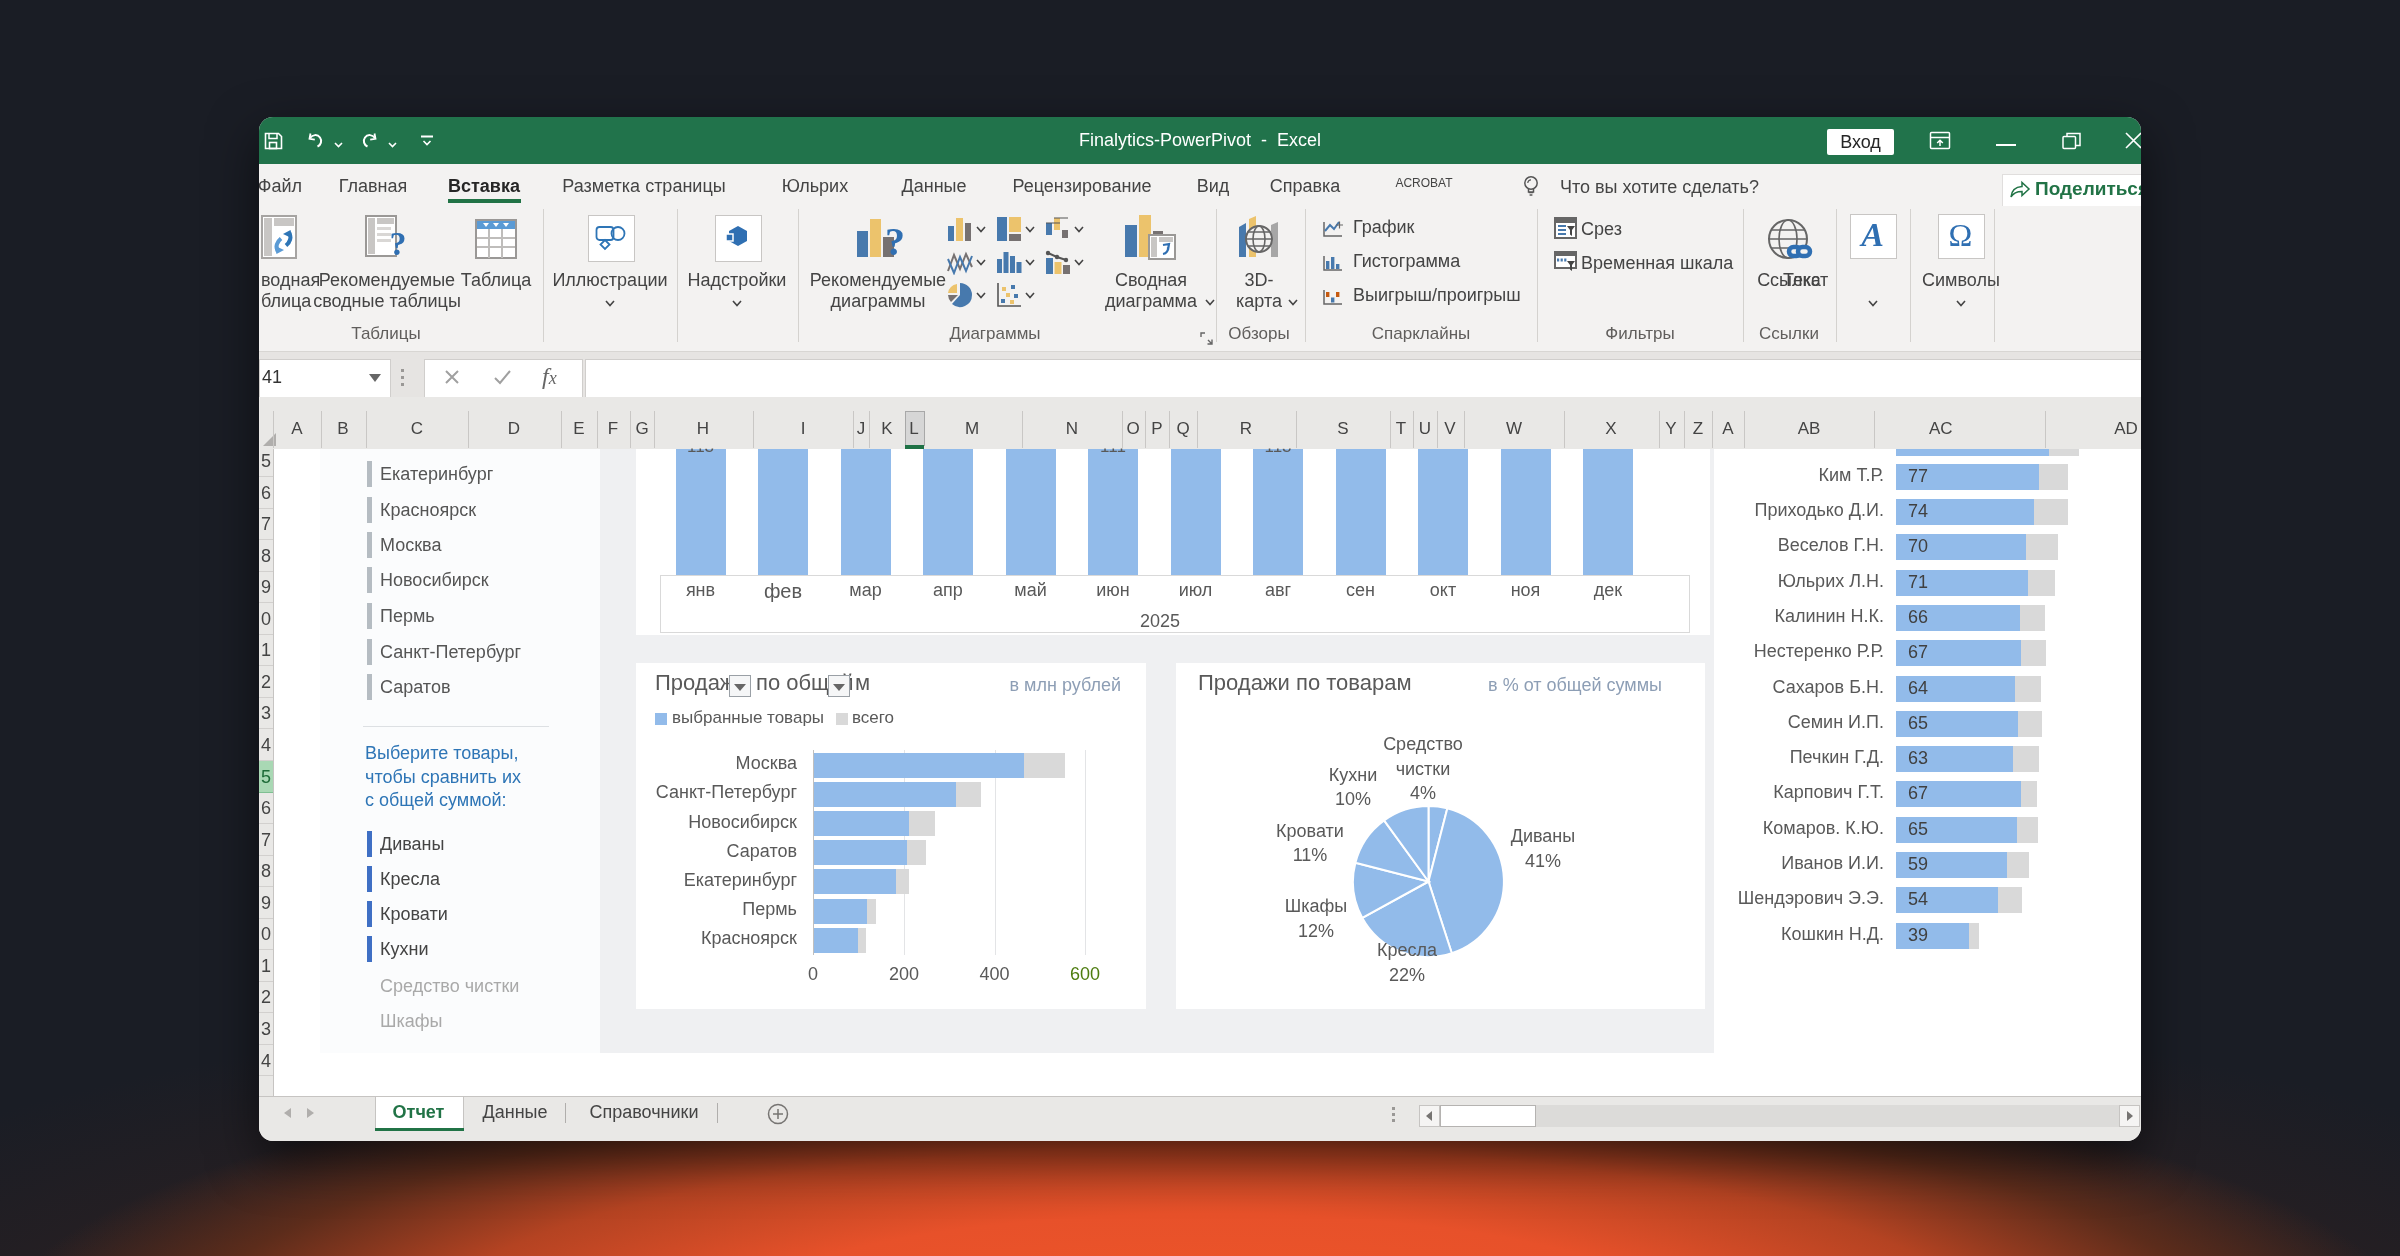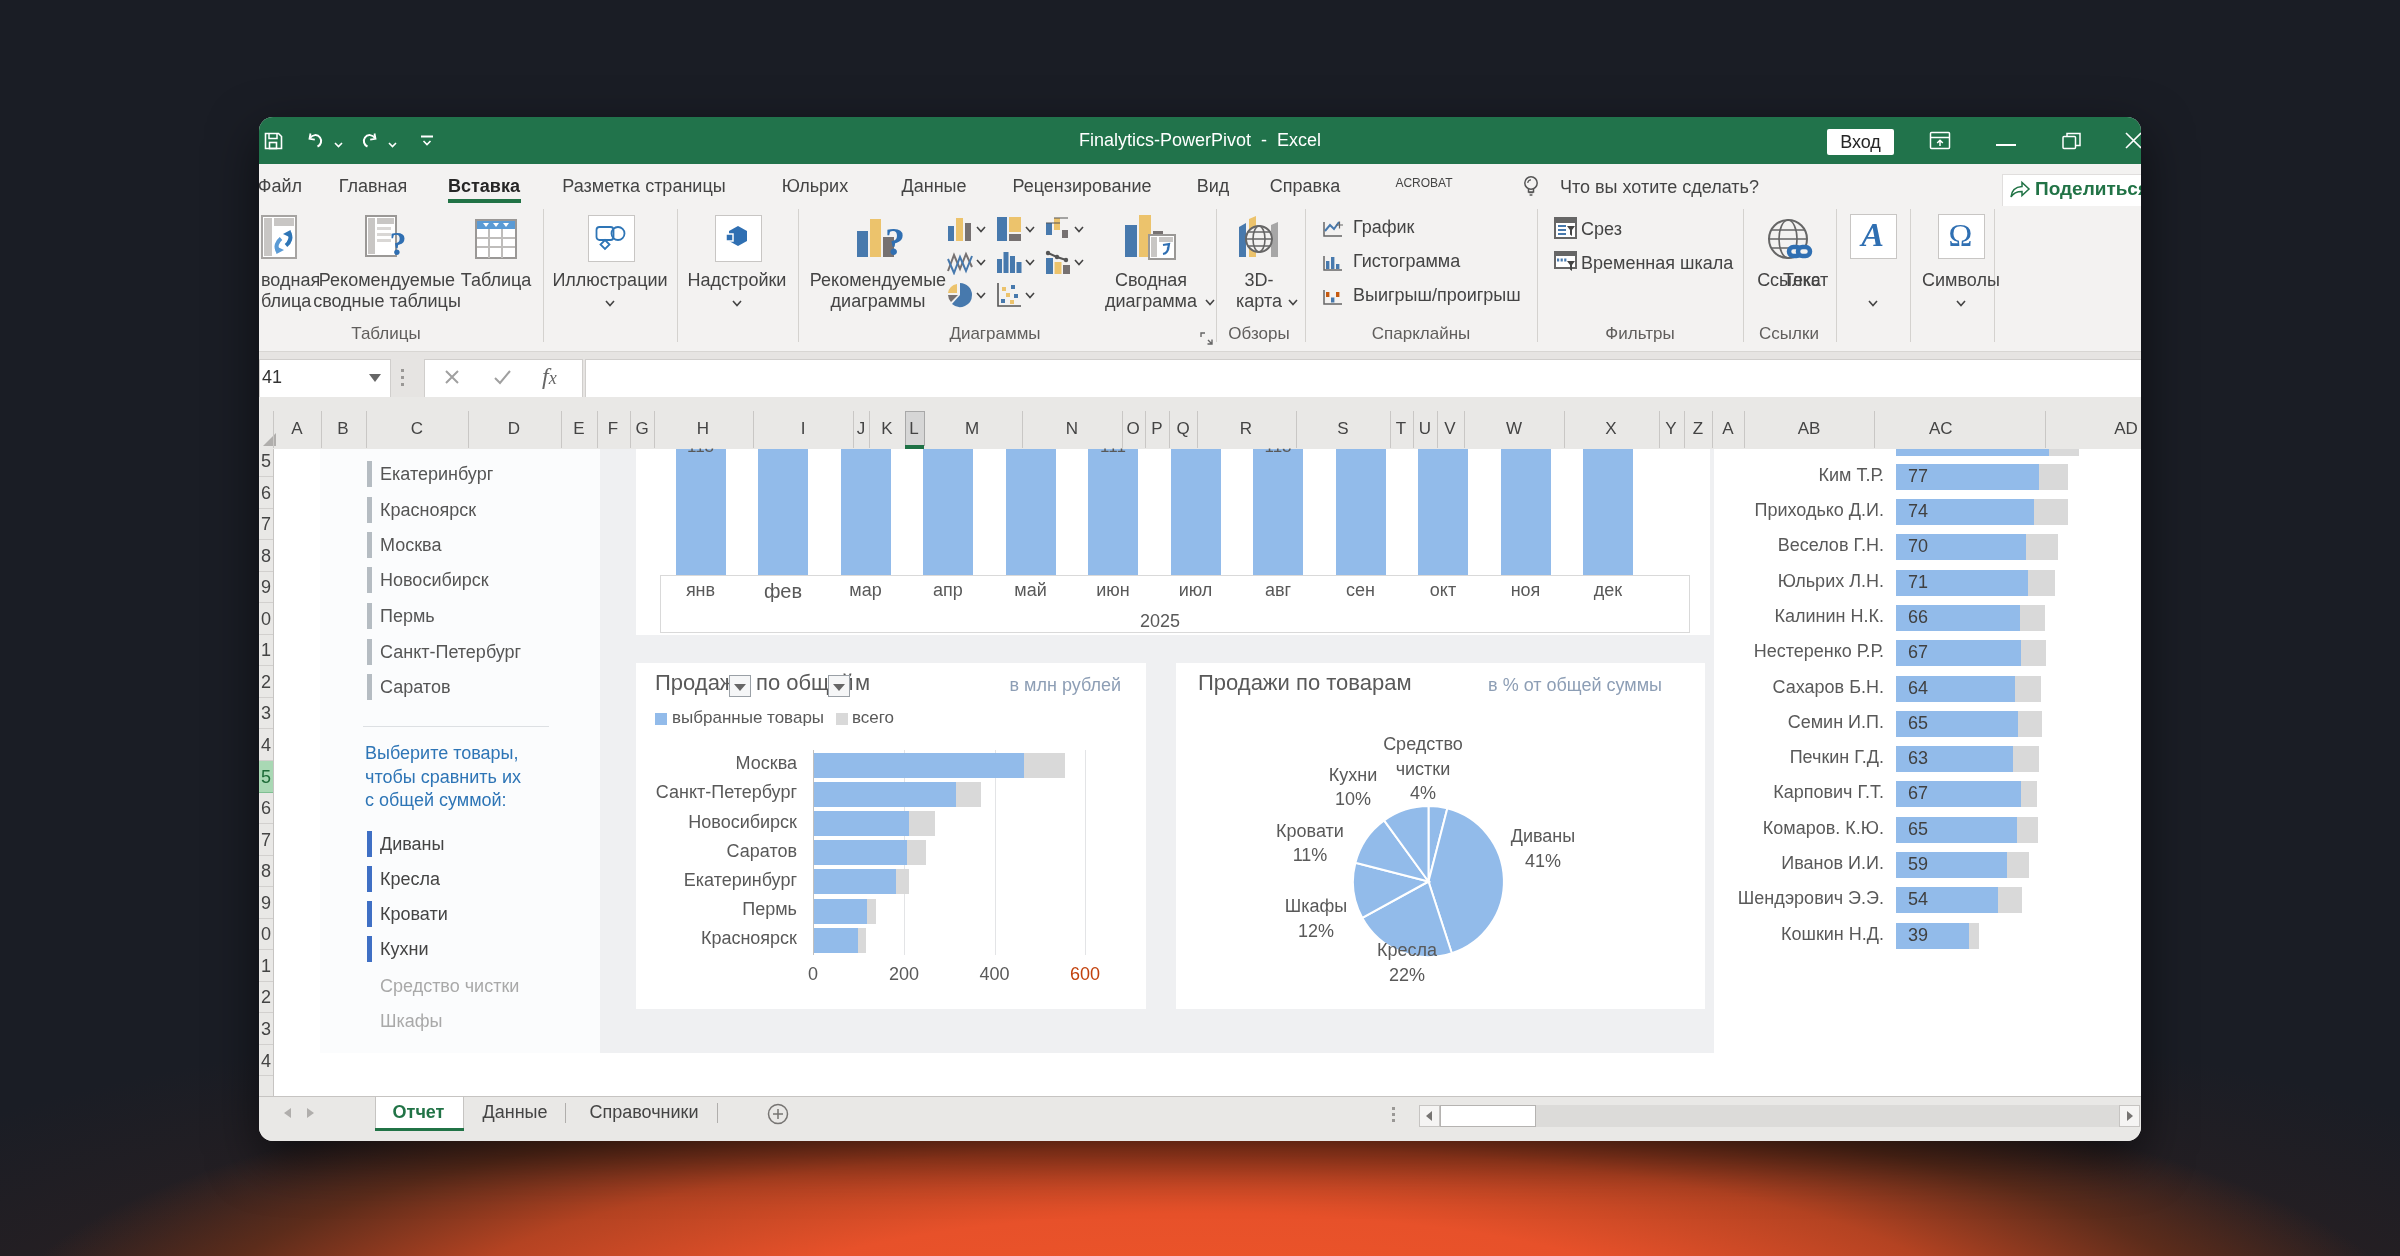--- a/index.html
+++ b/index.html
@@ -534,21 +534,21 @@
 <div class="abs" style="left:555px;top:752.4px;width:82.4px;height:25px;background:#92bbea;"></div>
 <div class="abs" style="left:338px;top:782.0px;width:200px;text-align:right;font-size:18px;color:#595959;white-space:nowrap">Пермь</div>
 <div class="abs" style="left:555px;top:781.5px;width:62.3px;height:25px;background:#d9d9d9;"></div>
 <div class="abs" style="left:555px;top:781.5px;width:52.9px;height:25px;background:#92bbea;"></div>
 <div class="abs" style="left:338px;top:811.2px;width:200px;text-align:right;font-size:18px;color:#595959;white-space:nowrap">Красноярск</div>
 <div class="abs" style="left:555px;top:810.7px;width:52.0px;height:25px;background:#d9d9d9;"></div>
 <div class="abs" style="left:555px;top:810.7px;width:44.1px;height:25px;background:#92bbea;"></div>
 <div class="abs" style="left:524.0px;top:847px;width:60px;text-align:center;font-size:18px;color:#595959;">0</div>
 <div class="abs" style="left:615.0px;top:847px;width:60px;text-align:center;font-size:18px;color:#595959;">200</div>
 <div class="abs" style="left:705.5px;top:847px;width:60px;text-align:center;font-size:18px;color:#595959;">400</div>
-<div class="abs" style="left:796.0px;top:847px;width:60px;text-align:center;font-size:18px;color:#c2410c;">600</div>
+<div class="abs" style="left:796.0px;top:847px;width:60px;text-align:center;font-size:18px;color:#4d7c0f;">600</div>
 <div class="abs" style="left:939px;top:553px;font-size:22px;color:#595959;white-space:nowrap">Продажи по товарам</div>
 <div class="abs" style="left:1203px;top:558px;width:200px;text-align:right;font-size:18px;color:#8d9eb5;white-space:nowrap">в % от общей суммы</div>
 <svg class="abs" style="left:1090.5px;top:685.5px" width="157" height="157" viewBox="1090.5 685.5 157 157">
       <path d="M1169 764 L1169.0 688.5 A75.5 75.5 0 0 1 1187.8 690.9 Z" fill="#92bbea" stroke="#fff" stroke-width="2"></path>
       <path d="M1169 764 L1187.8 690.9 A75.5 75.5 0 0 1 1192.3 835.8 Z" fill="#92bbea" stroke="#fff" stroke-width="2"></path>
       <path d="M1169 764 L1192.3 835.8 A75.5 75.5 0 0 1 1102.8 800.4 Z" fill="#92bbea" stroke="#fff" stroke-width="2"></path>
       <path d="M1169 764 L1102.8 800.4 A75.5 75.5 0 0 1 1095.9 745.2 Z" fill="#92bbea" stroke="#fff" stroke-width="2"></path>
       <path d="M1169 764 L1095.9 745.2 A75.5 75.5 0 0 1 1124.6 702.9 Z" fill="#92bbea" stroke="#fff" stroke-width="2"></path>
       <path d="M1169 764 L1124.6 702.9 A75.5 75.5 0 0 1 1169.0 688.5 Z" fill="#92bbea" stroke="#fff" stroke-width="2"></path>
     </svg>

